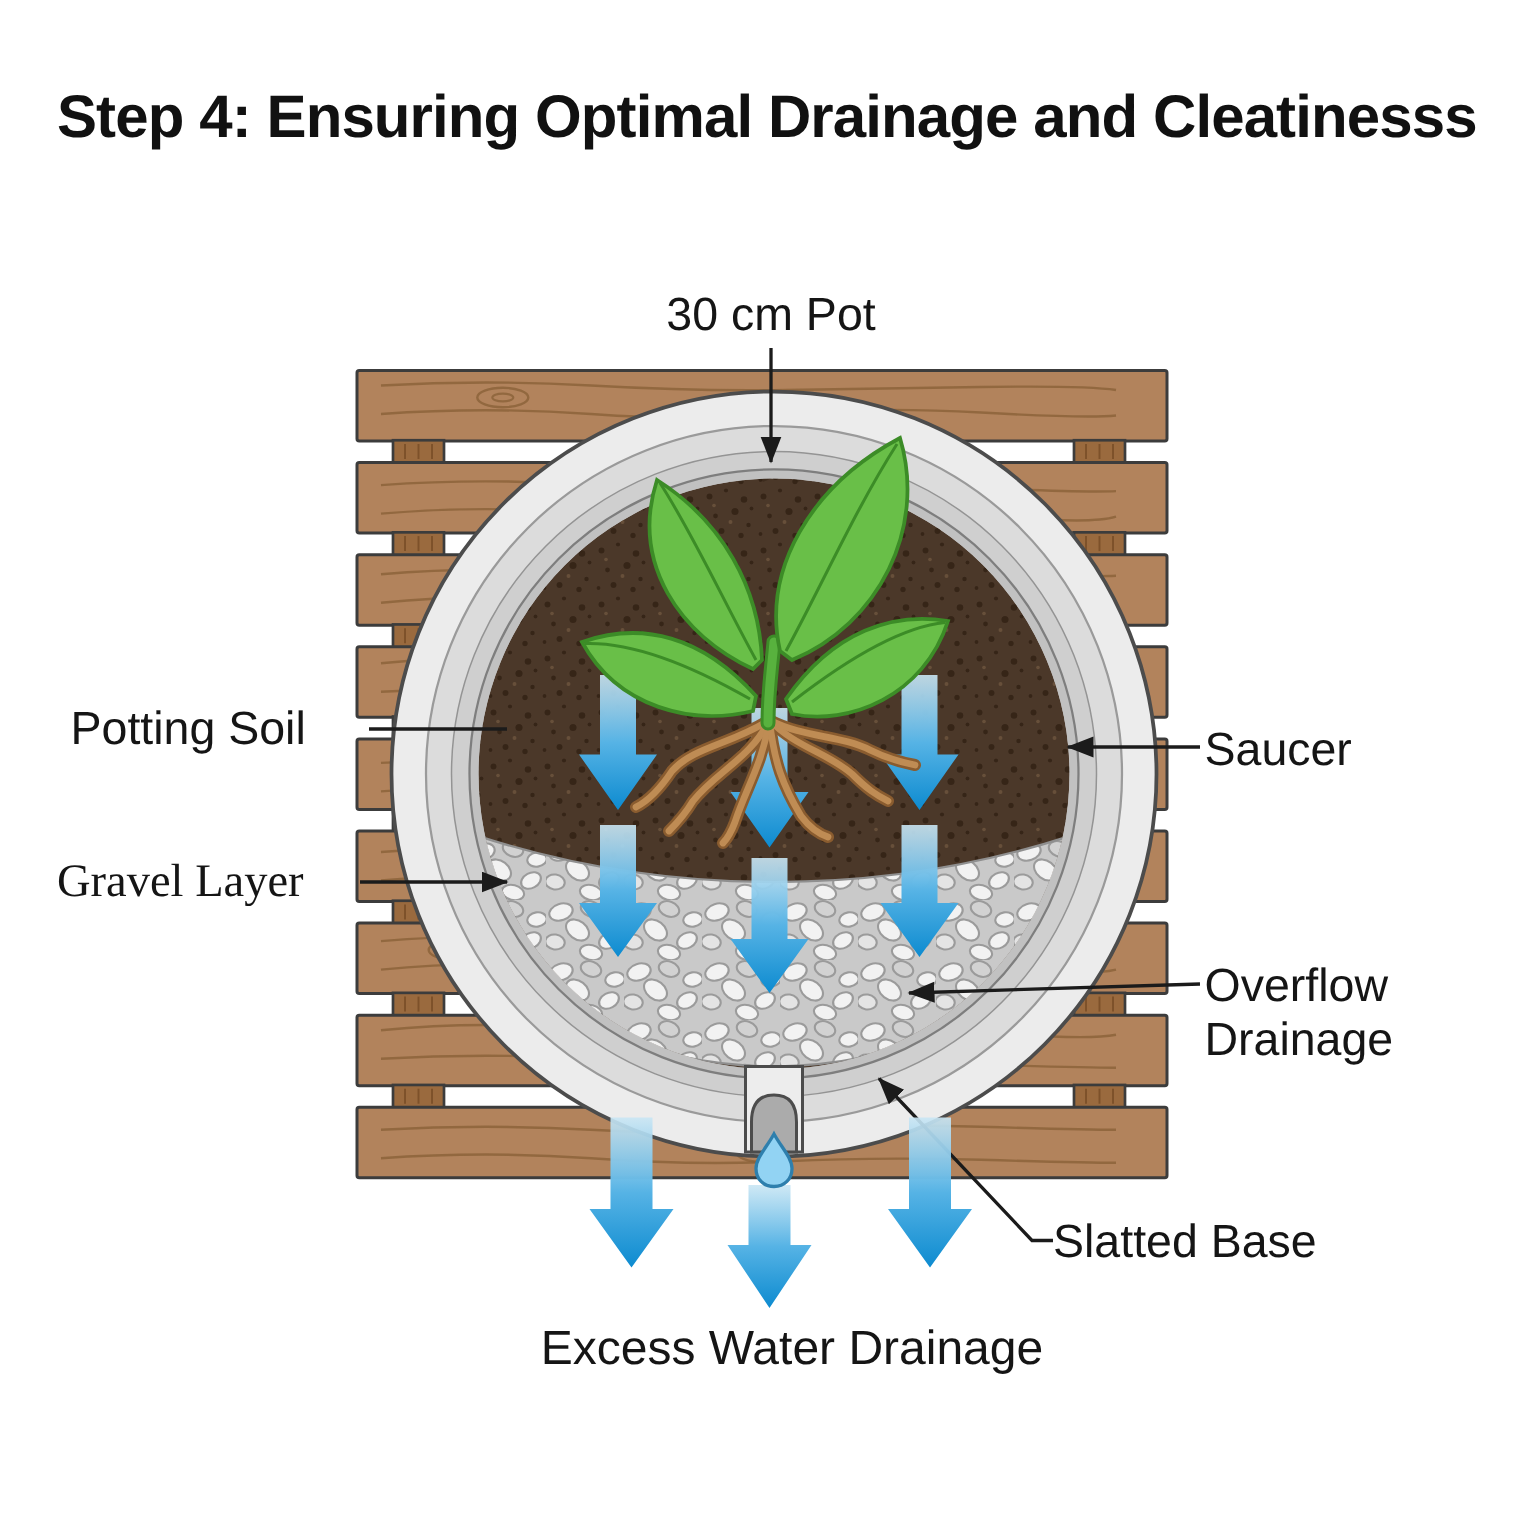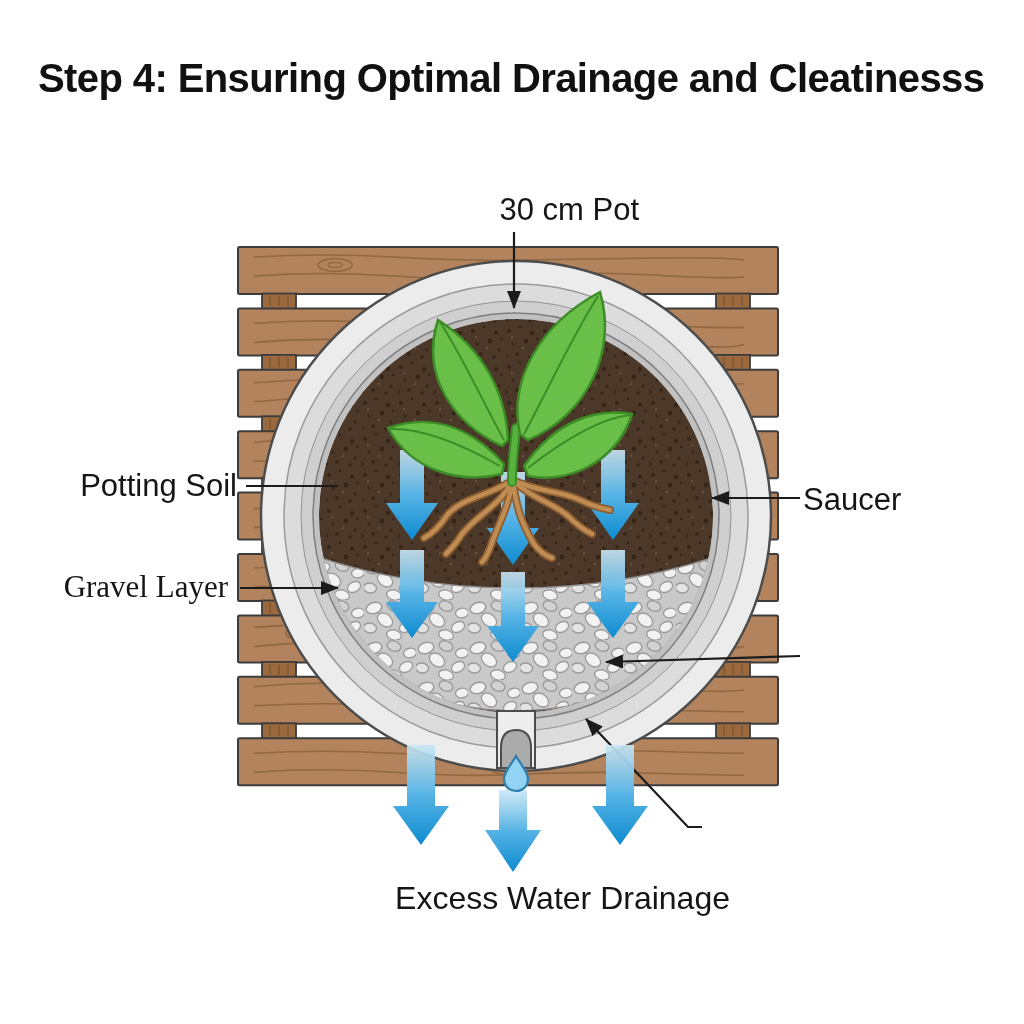--- a/index.html
+++ b/index.html
@@ -13,22 +13,22 @@
     --c-arrow_blue_light:#c9e6f4; --c-arrow_blue:#56b3e5; --c-arrow_blue_deep:#0d8bd0;
     --c-droplet:#92d3f3; --c-droplet_outline:#2e7fad; --c-leader:#1b1b1b;
   }
   html,body{margin:0;padding:0;background:var(--c-background);}
   .stage{position:relative;width:1024px;height:1024px;background:var(--c-background);overflow:hidden;
          font-family:"Liberation Sans","DejaVu Sans",sans-serif;border-radius:28px;}
   .stage svg{position:absolute;left:0;top:0;}
   .page-title{position:absolute;left:38px;top:56px;width:960px;font-size:40px;font-weight:700;
               letter-spacing:-0.6px;color:var(--c-title_text);white-space:nowrap;}
   .lbl{position:absolute;font-size:31px;color:var(--c-label_text);line-height:36px;white-space:nowrap;}
-  .lbl.center{text-align:right;}
-  .lbl.right{text-align:right;}
+  .lbl.center{text-align:center;}
+  .lbl.right{text-align:left;}
   #lbl-pot-size{left:389px;top:192px;width:250px;}
   #lbl-potting-soil{left:47px;top:468px;width:190px;}
   #lbl-gravel-layer{left:38px;top:569px;width:190px;font-family:Liberation Serif, serif;}
   #lbl-saucer{left:803px;top:482px;}
   #lbl-overflow{left:803px;top:639px;}
   #lbl-overflow span{display:block;}
   #lbl-slatted-base{left:702px;top:810px;}
   #lbl-excess{left:326px;top:880px;width:404px;font-size:32px;}
 </style>
 </head>
@@ -273,14 +273,19 @@
 
     <path d="M516,756 C511,765 504,772 504,779 C504,786 509,791 516,791 C523,791 528,786 528,779 C528,772 521,765 516,756 Z" style="fill:var(--c-droplet);stroke:var(--c-droplet_outline);stroke-width:2.2"></path>
   </svg>
 
   <div class="page-title">Step 4: Ensuring Optimal Drainage and Cleatinesss</div>
 
   <div class="lbl center" id="lbl-pot-size">30 cm Pot</div>
   <div class="lbl right" id="lbl-potting-soil">Potting Soil</div>
   <div class="lbl right" id="lbl-gravel-layer">Gravel Layer</div>
   <div class="lbl" id="lbl-saucer">Saucer</div>
+  <div class="lbl" id="lbl-overflow">
+    <span>Overflow</span>
+    <span>Drainage</span>
+  </div>
+  <div class="lbl" id="lbl-slatted-base">Slatted Base</div>
   <div class="lbl center" id="lbl-excess">Excess Water Drainage</div>
 </div>
 
 </body></html>

